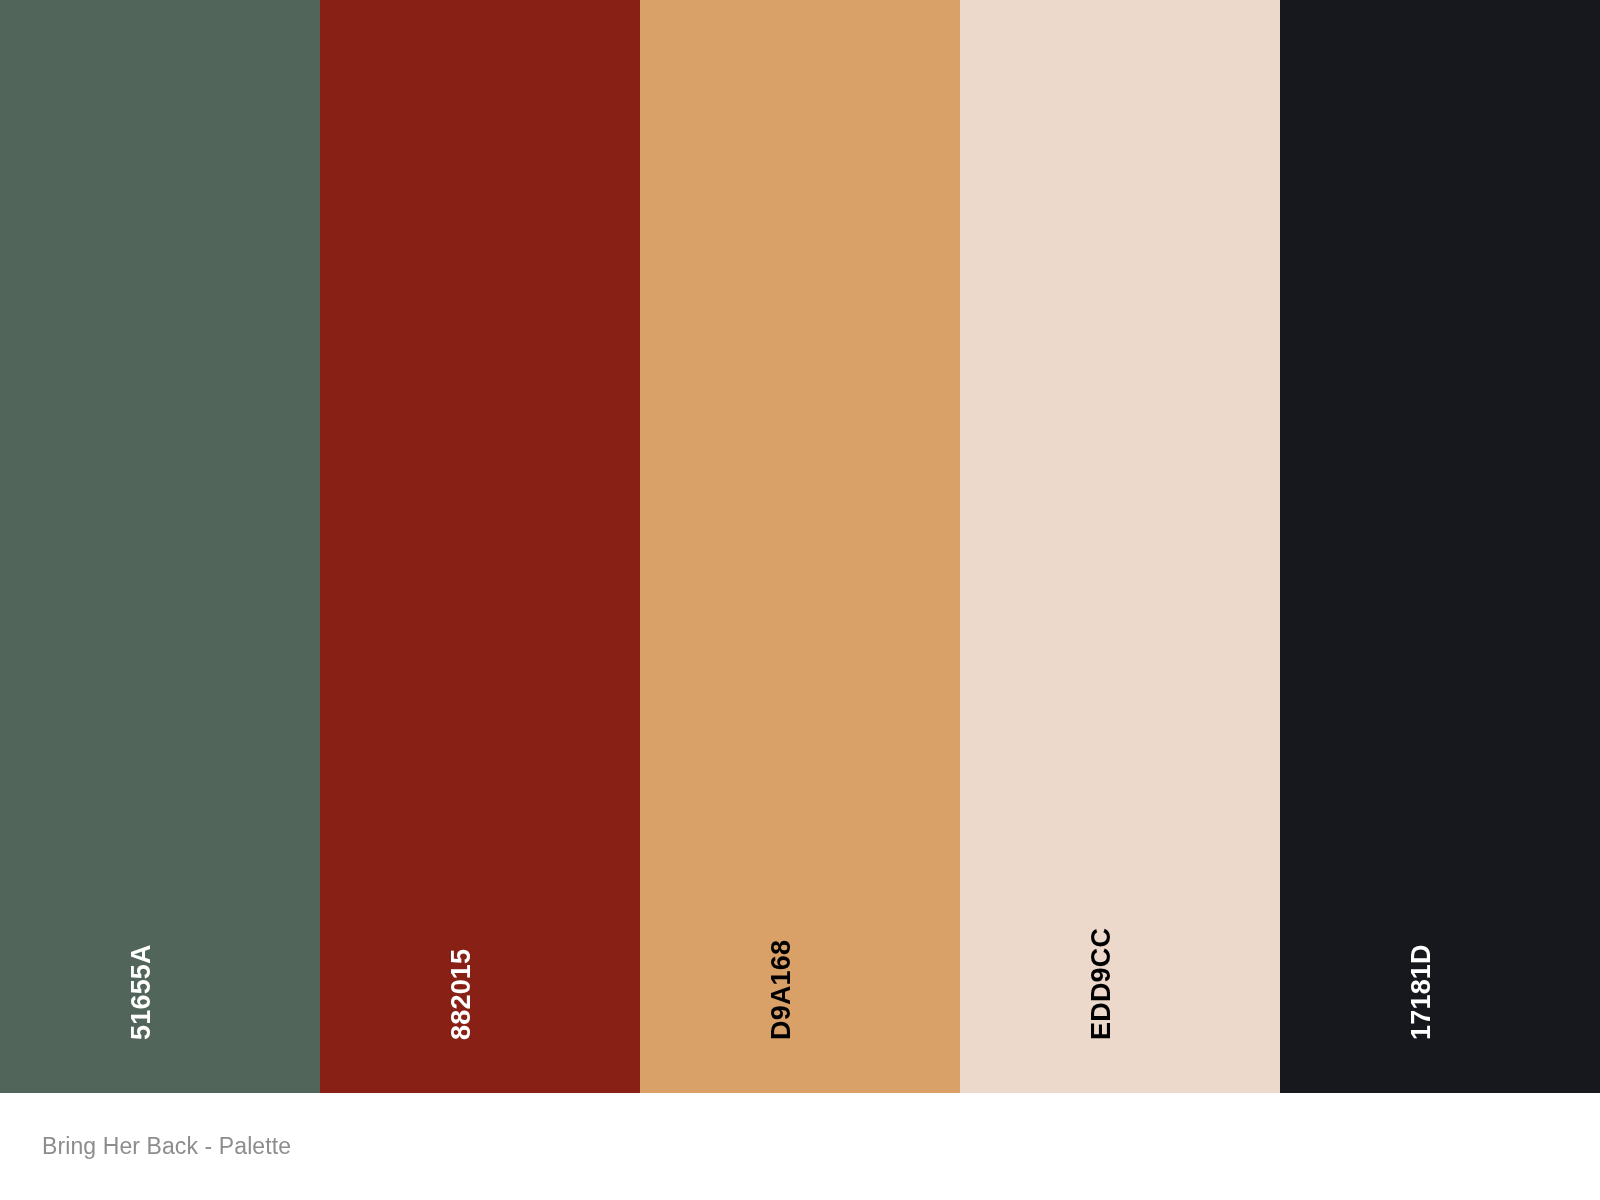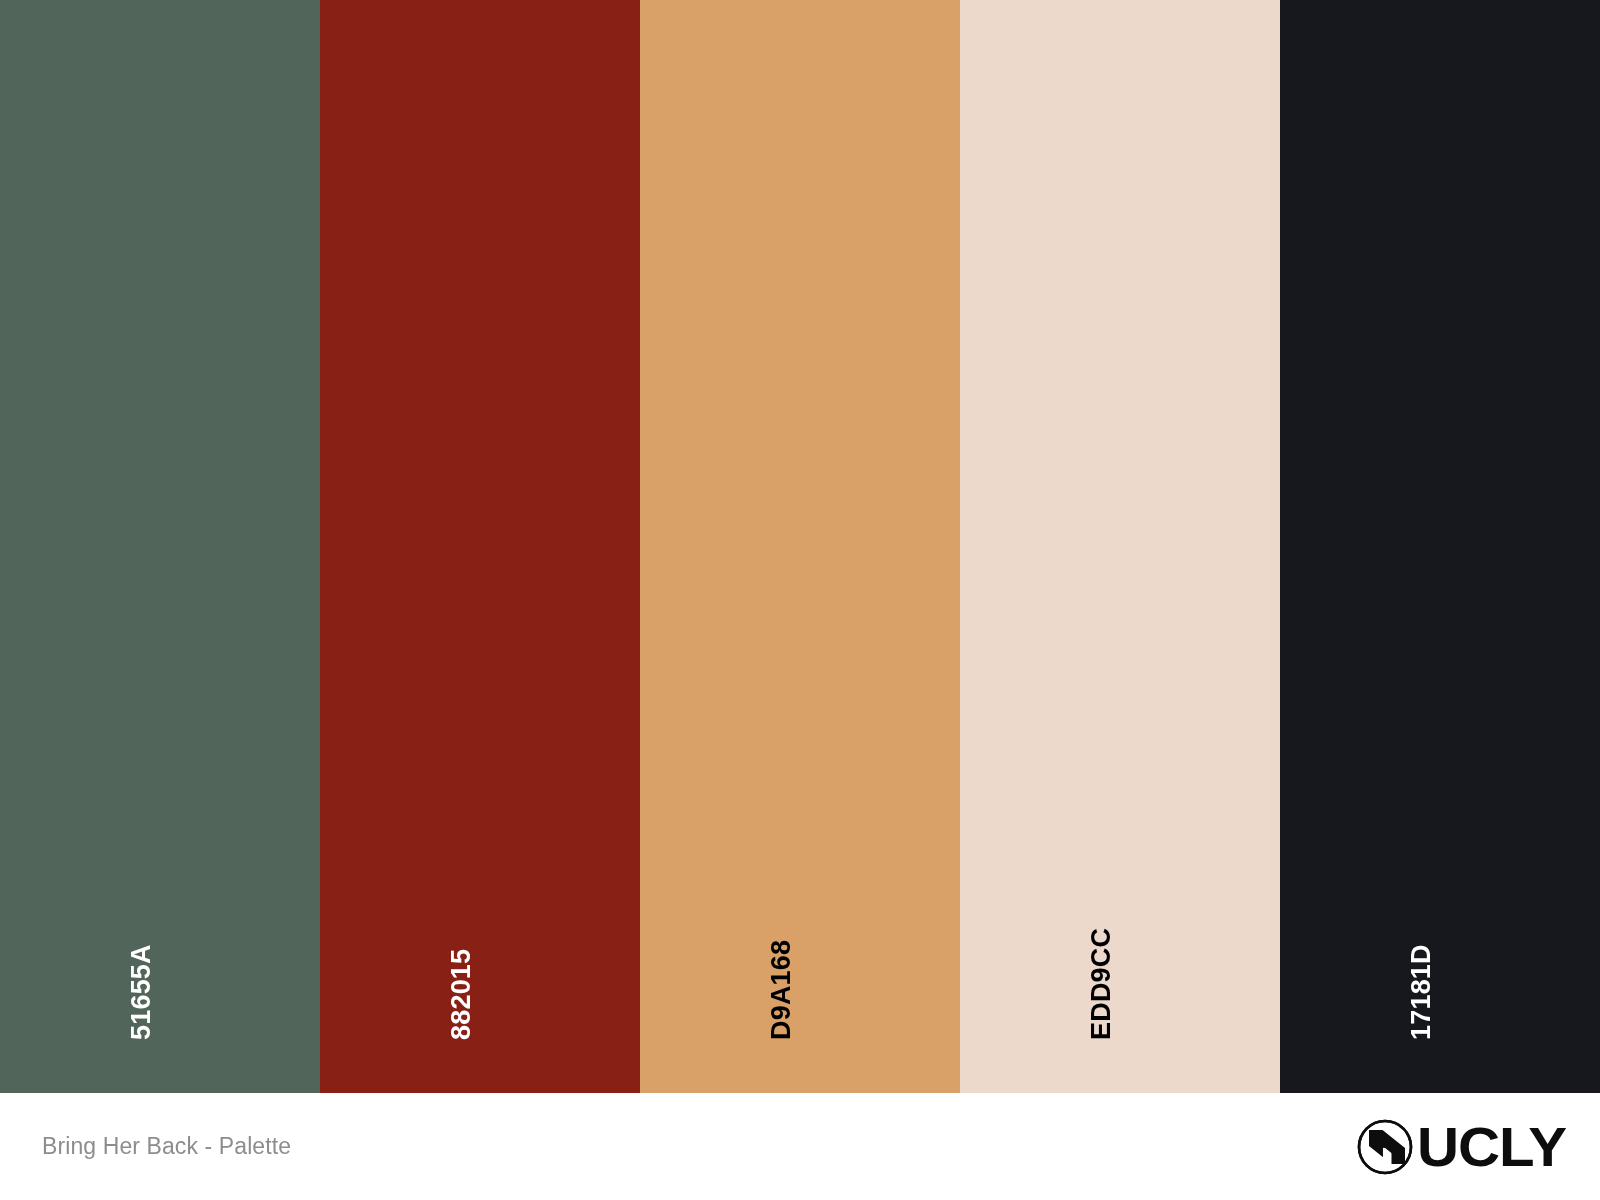--- a/index.html
+++ b/index.html
@@ -124,36 +124,16 @@
     <div class="swatch" style="background: rgb(23, 24, 29);">
       <span class="swatch-label" style="color: rgb(255, 255, 255);">17181D</span>
     </div>
 
   </div>
 
   <div class="footer">
 
     <div class="footer-caption" style="color: rgb(141, 141, 141);">Bring Her Back - Palette</div>
 
-    <div class="brand-logo">
-      <div class="brand-mark">
-        <svg width="72" height="72" viewBox="0 0 72 72" aria-hidden="true">
-          <circle cx="34" cy="36" r="26" fill="none" stroke="#0d0d0d" stroke-width="2.6"></circle>
-          <path d="M18 53 L18 35.5 L31.5 53 L31.5 36.5 L54 36.5 L54 19 L40 19 L40 33.5 L18 19 Z
-                   M18 19 L18 19 Z" fill="#0d0d0d"></path>
-          <path d="M18 19 L18 53 L31.5 53 L31.5 36.5 L54 36.5 L54 19 Z" fill="#0d0d0d"></path>
-          <path d="M18 19 L54 53 L54 36 L31 19 Z" fill="#0d0d0d"></path>
-          <path d="M31.5 36.5 L31.5 53 L18 53 L18 19 L40 19 L40 36.5 Z" fill="#0d0d0d"></path>
-          <rect x="18" y="19" width="13.5" height="34" fill="#0d0d0d"></rect>
-          <rect x="40.5" y="19" width="13.5" height="34" fill="#0d0d0d"></rect>
-          <path d="M18 19 L54 48 L54 53 L18 24 Z" fill="#0d0d0d"></path>
-          <path d="M22 40 L31.5 47.5 L31.5 53 L22 53 Z" fill="#ffffff" opacity="0"></path>
-          <path d="M31.5 19 L54 37 L54 19 Z" fill="#ffffff"></path>
-          <path d="M18 53 L18 35 L40.5 53 Z" fill="#ffffff"></path>
-          <circle cx="34" cy="36" r="26" fill="none" stroke="#0d0d0d" stroke-width="2.6"></circle>
-        </svg>
-      </div>
-      <div class="brand-wordmark" style="color: rgb(13, 13, 13);">UCLY</div>
-    </div>
 
   </div>
 
 </div>
 
 </body></html>

